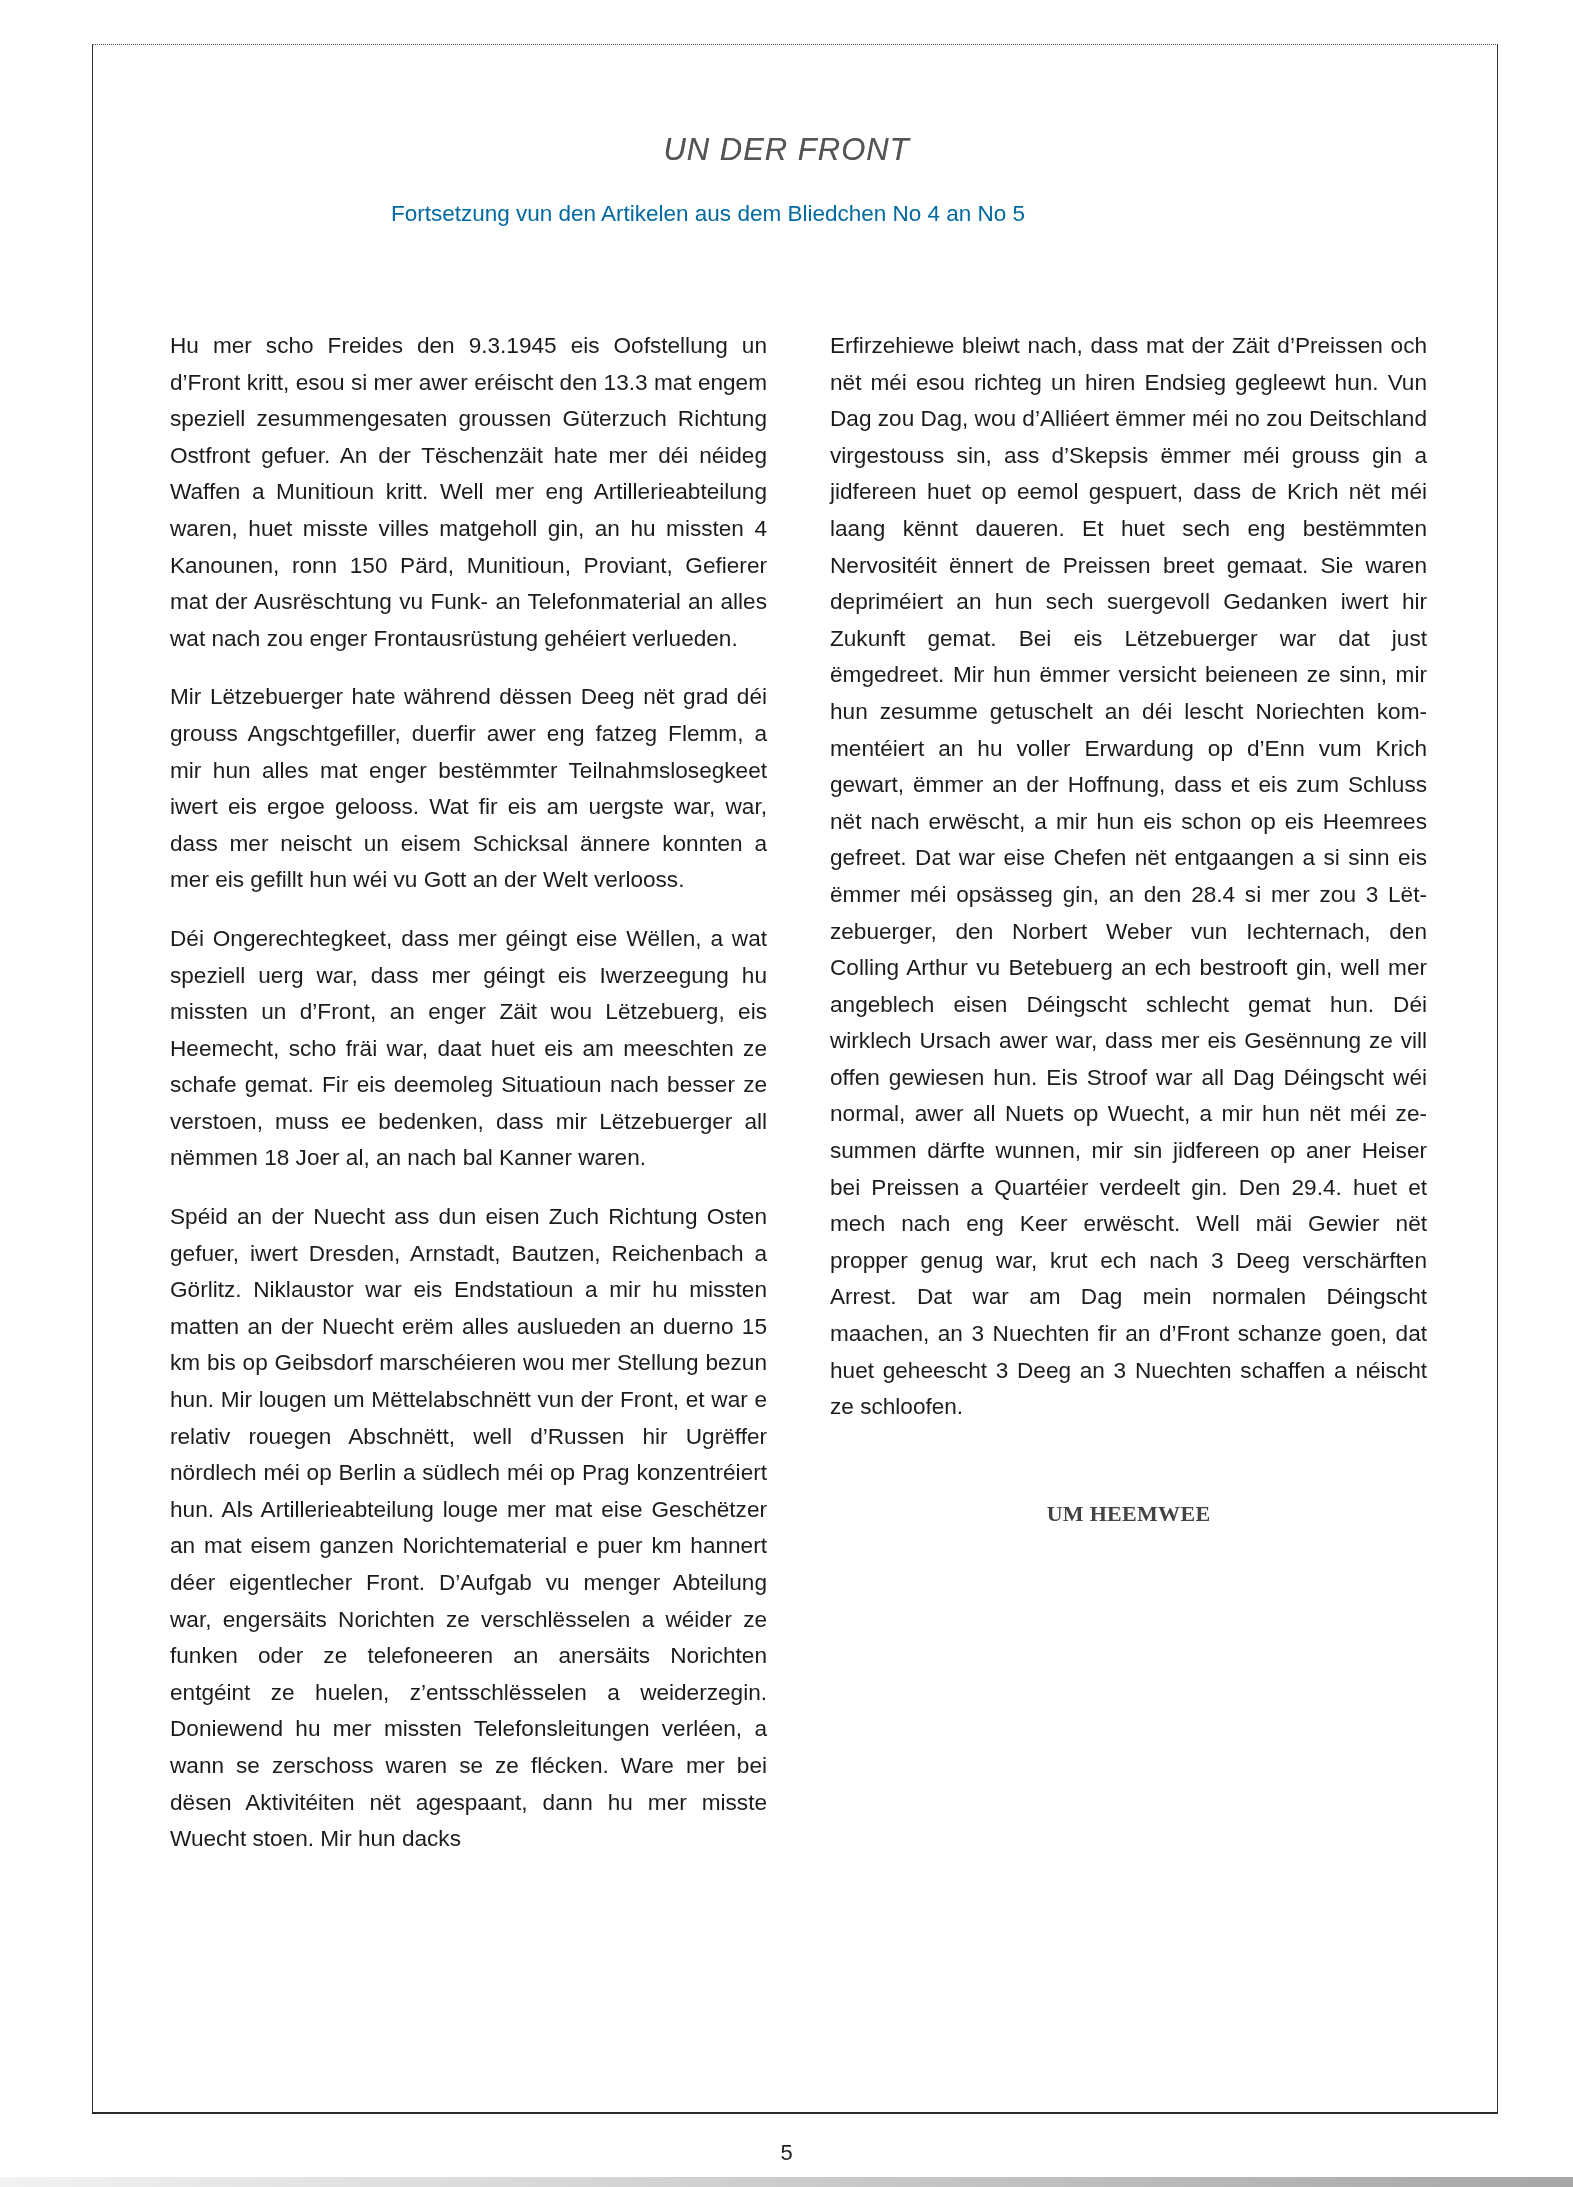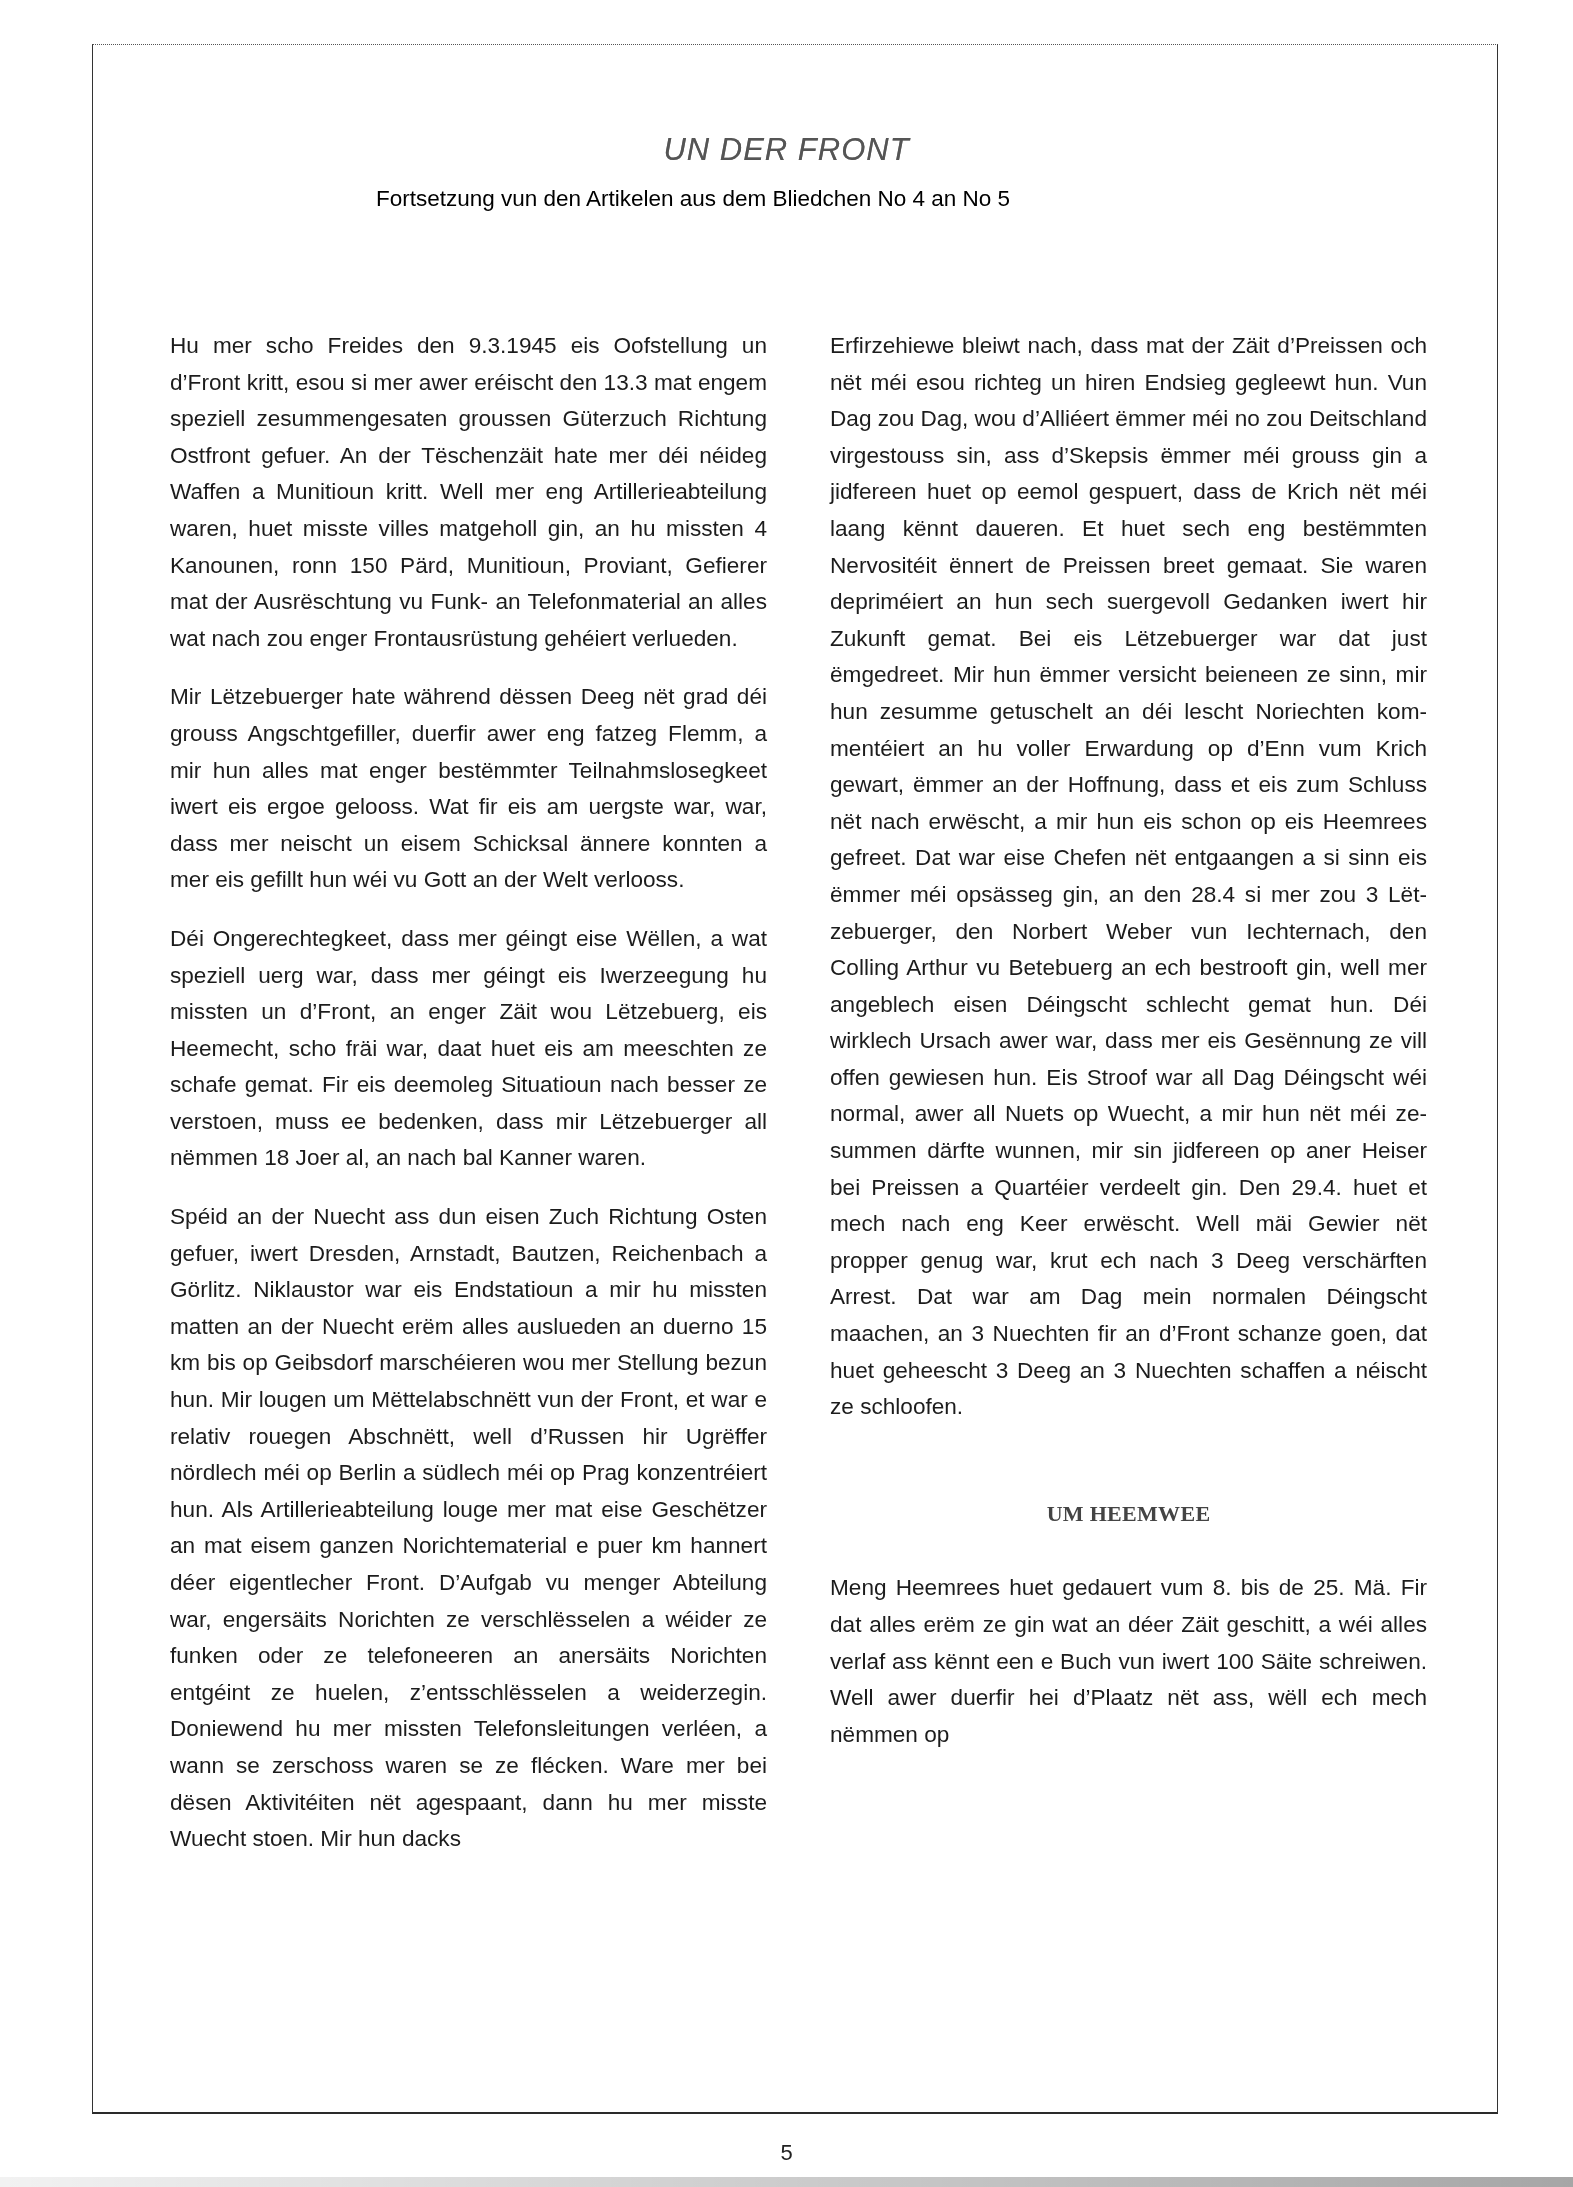--- a/index.html
+++ b/index.html
@@ -41,22 +41,22 @@
       text-shadow: 0 0 0.6px #888;
       font-style: italic;
     }
     .subtitle {
       position: absolute;
       top: 186px;
       left: 0;
       width: 1386px;
       text-align: center;
       font-size: 22.5px;
-      color: #000000;
-      margin: 0;
+      color: #0369a1;
+      margin: 15px;
     }
     .column {
       position: absolute;
       top: 318px;
       width: 597px;
       font-size: 22.6px;
       line-height: 36.6px;
       text-align: justify;
       hyphens: manual;
       margin-top: 10px;
@@ -104,18 +104,17 @@
 <div class="column col-left">
   <p>Hu mer scho Freides den 9.3.1945 eis Oofstel­lung un d’Front kritt, esou si mer awer eréischt den 13.3 mat engem speziell zesummengesaten groussen Güterzuch Richtung Ostfront gefuer. An der Tëschenzäit hate mer déi néideg Waffen a Munitioun kritt. Well mer eng Artillerieabteilung waren, huet misste villes matgeholl gin, an hu missten 4 Kanounen, ronn 150 Pärd, Munitioun, Proviant, Gefierer mat der Ausrëschtung vu Funk- an Telefonmaterial an alles wat nach zou enger Frontausrüstung gehéiert verlueden.</p>
   <p>Mir Lëtzebuerger hate während dëssen Deeg nët grad déi grouss Angschtgefiller, duerfir awer eng fatzeg Flemm, a mir hun alles mat enger be­stëmmter Teilnahmslosegkeet iwert eis ergoe ge­looss. Wat fir eis am uergste war, war, dass mer neischt un eisem Schicksal ännere konnten a mer eis gefillt hun wéi vu Gott an der Welt verlooss.</p>
   <p>Déi Ongerechtegkeet, dass mer géingt eise Wël­len, a wat speziell uerg war, dass mer géingt eis Iwerzeegung hu missten un d’Front, an enger Zä­it wou Lëtzebuerg, eis Heemecht, scho fräi war, daat huet eis am meeschten ze schafe gemat. Fir eis deemoleg Situatioun nach besser ze ver­stoen, muss ee bedenken, dass mir Lëtzebuer­ger all nëmmen 18 Joer al, an nach bal Kanner waren.</p>
   <p>Spéid an der Nuecht ass dun eisen Zuch Rich­tung Osten gefuer, iwert Dresden, Arnstadt, Baut­zen, Reichenbach a Görlitz. Niklaustor war eis Endstatioun a mir hu missten matten an der Nuecht erëm alles auslueden an duerno 15 km bis op Geibsdorf marschéieren wou mer Stellung bezun hun. Mir lougen um Mëttelabschnëtt vun der Front, et war e relativ rouegen Abschnëtt, well d’Russen hir Ugrëffer nördlech méi op Berlin a südlech méi op Prag konzentréiert hun. Als Ar­tillerieabteilung louge mer mat eise Geschëtzer an mat eisem ganzen Norichtematerial e puer km hannert déer eigentlecher Front. D’Aufgab vu menger Abteilung war, engersäits Norichten ze verschlësselen a wéider ze funken oder ze tele­foneeren an anersäits Norichten entgéint ze hue­len, z’entsschlësselen a weiderzegin. Doniewend hu mer missten Telefonsleitungen verléen, a wann se zerschoss waren se ze flécken. Ware mer bei dësen Aktivitéiten nët agespaant, dann hu mer misste Wuecht stoen. Mir hun dacks</p>
 </div>
 
 <div class="column col-right">
   <p>Erfirzehiewe bleiwt nach, dass mat der Zäit d’Preissen och nët méi esou richteg un hiren Endsieg gegleewt hun. Vun Dag zou Dag, wou d’Alliéert ëmmer méi no zou Deitschland virge­stouss sin, ass d’Skepsis ëmmer méi grouss gin a jidfereen huet op eemol gespuert, dass de Krich nët méi laang kënnt daueren. Et huet sech eng bestëmmten Nervositéit ënnert de Preissen breet gemaat. Sie waren depriméiert an hun sech suer­gevoll Gedanken iwert hir Zukunft gemat. Bei eis Lëtzebuerger war dat just ëmgedreet. Mir hun ëmmer versicht beieneen ze sinn, mir hun ze­summe getuschelt an déi lescht Noriechten kom­mentéiert an hu voller Erwardung op d’Enn vum Krich gewart, ëmmer an der Hoffnung, dass et eis zum Schluss nët nach erwëscht, a mir hun eis schon op eis Heemrees gefreet. Dat war ei­se Chefen nët entgaangen a si sinn eis ëmmer méi opsässeg gin, an den 28.4 si mer zou 3 Lët­zebuerger, den Norbert Weber vun Iechternach, den Colling Arthur vu Betebuerg an ech bestrooft gin, well mer angeblech eisen Déingscht schlecht gemat hun. Déi wirklech Ursach awer war, dass mer eis Gesënnung ze vill offen gewiesen hun. Eis Stroof war all Dag Déingscht wéi normal, awer all Nuets op Wuecht, a mir hun nët méi ze­summen därfte wunnen, mir sin jidfereen op an­er Heiser bei Preissen a Quartéier verdeelt gin. Den 29.4. huet et mech nach eng Keer erwëscht. Well mäi Gewier nët propper genug war, krut ech nach 3 Deeg verschärften Arrest. Dat war am Dag mein normalen Déingscht maachen, an 3 Nuechten fir an d’Front schanze goen, dat huet geheescht 3 Deeg an 3 Nuechten schaffen a néischt ze schloofen.</p>
   <div class="section-heading">UM HEEMWEE</div>
-  <p>Meng Heemrees huet gedauert vum 8. bis de 25. Mä. Fir dat alles erëm ze gin wat an déer Zäit ge­schitt, a wéi alles verlaf ass kënnt een e Buch vun iwert 100 Säite schreiwen. Well awer duerfir hei d’Plaatz nët ass, wëll ech mech nëmmen op</p>
 </div>
 
 <div class="page-number">5</div>
 
 <div class="scan-shadow"></div>
 
 </body></html>

